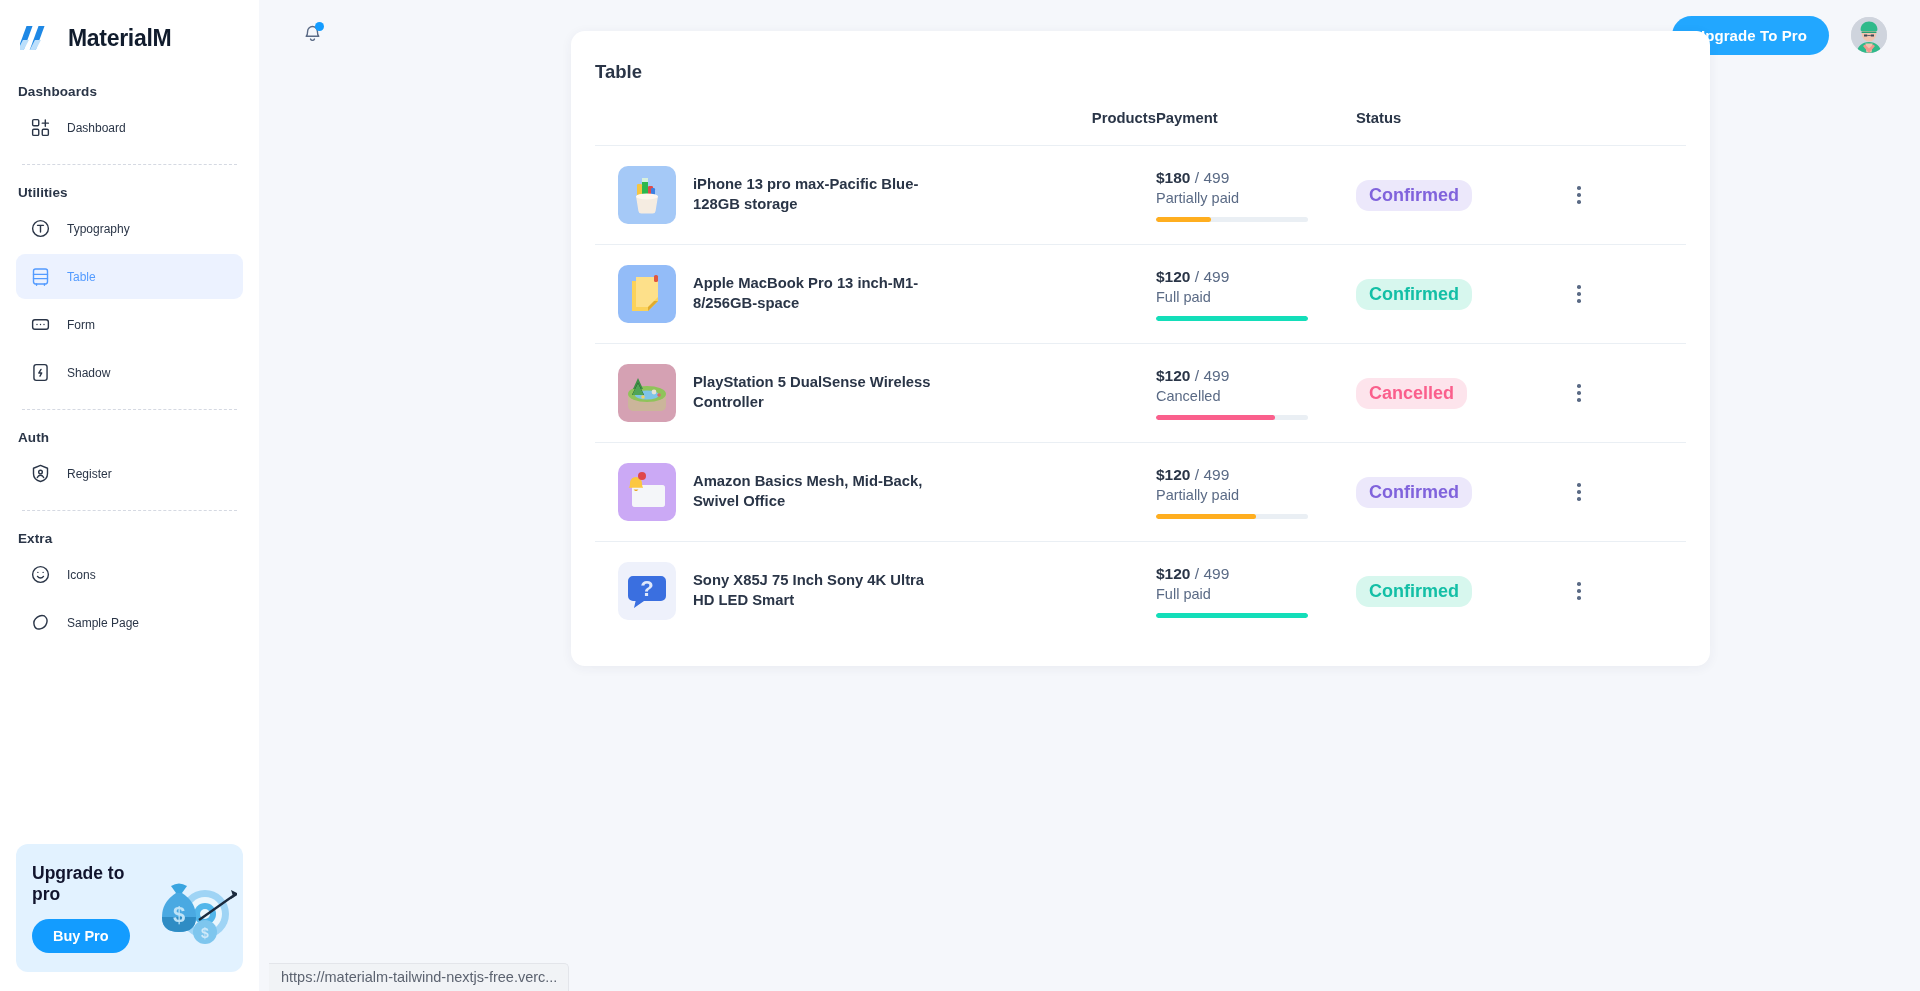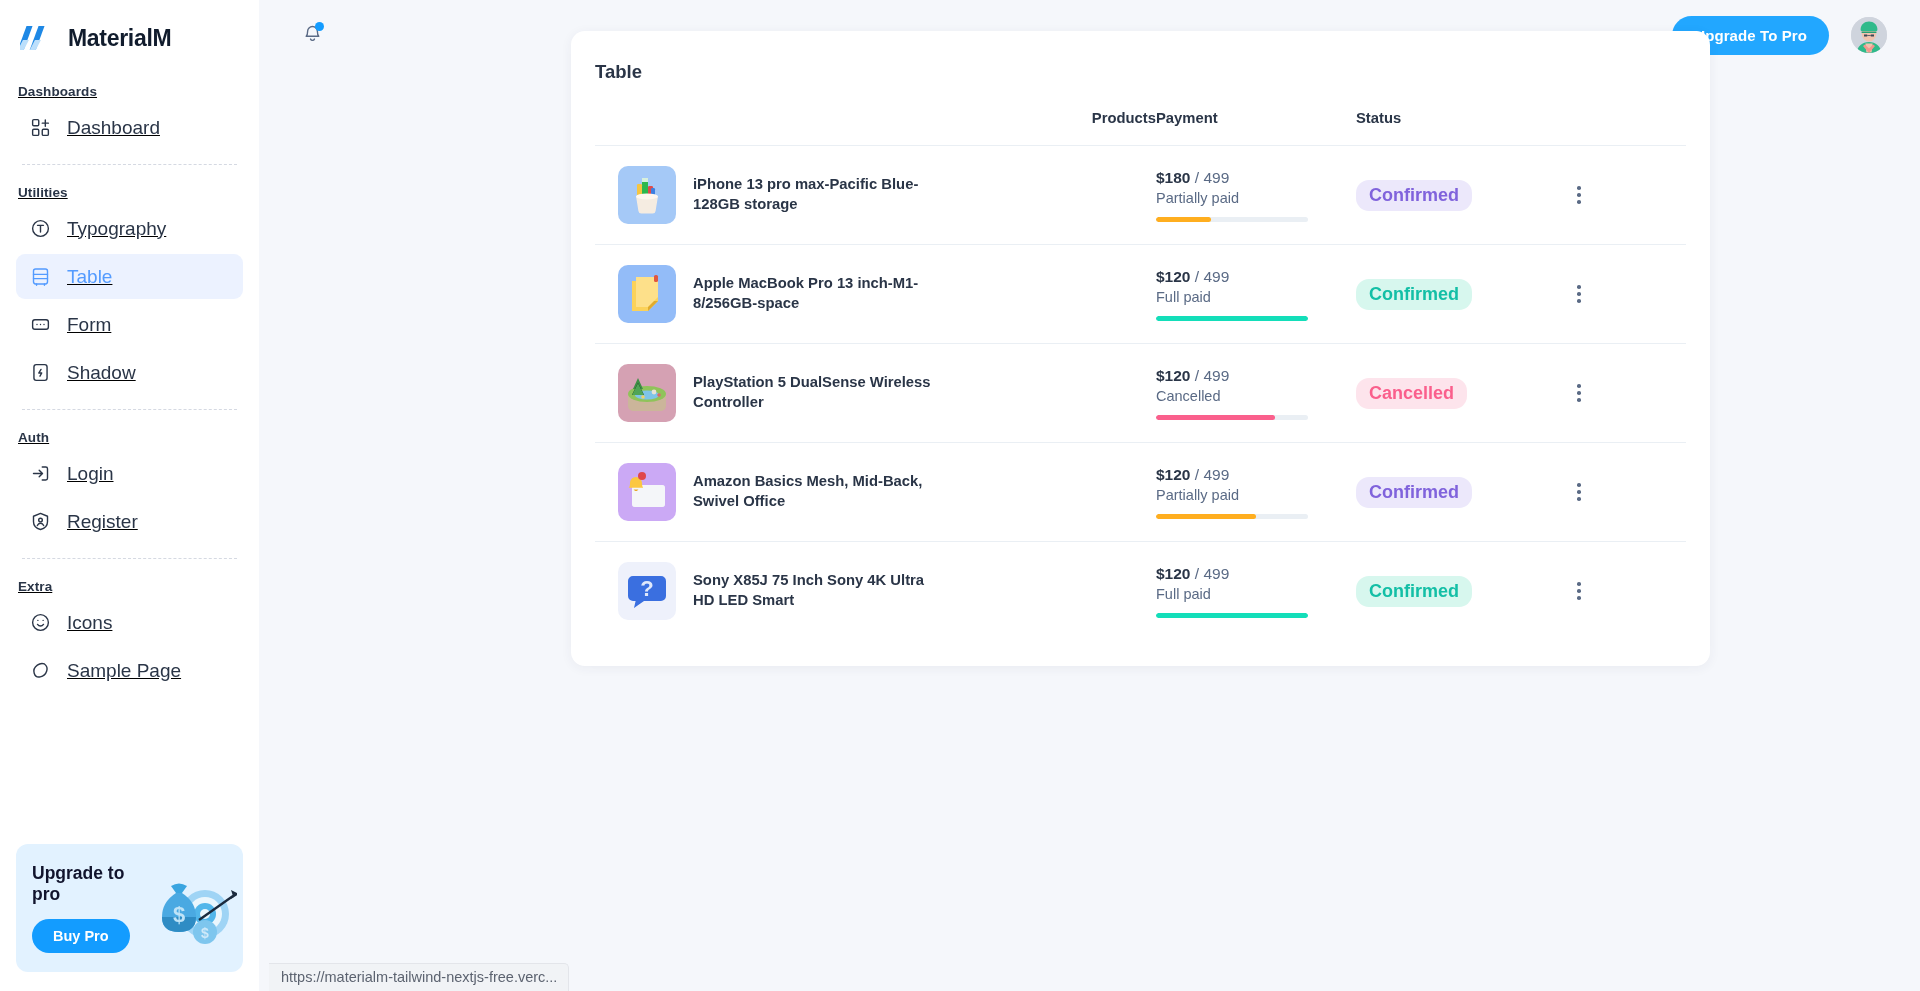--- a/index.html
+++ b/index.html
@@ -22,30 +22,30 @@
   .brand {
     display: flex; align-items: center; gap: 10px;
     padding: 22px 0 22px 20px;
     height: 76px;
   }
   .brand-logo { width: 38px; height: 30px; position: relative; }
   .brand-name {
     font-size: 23px; font-weight: bold; color: #111c2d;
     letter-spacing: -0.3px;
   }
-  .nav { padding: 0 16px; text-decoration: underline; }
+  .nav { padding: 0 16px; }
   .nav-caption {
     font-size: 13.5px; font-weight: bold; color: #2a3547;
     padding: 8px 8px 6px 2px; letter-spacing: 0.1px;
   }
   .nav-item {
     display: flex; align-items: center; gap: 16px;
     height: 45px; padding: 0 14px; margin-bottom: 3px;
     border-radius: 9px; cursor: pointer;
-    color: #2a3547; font-size: 19px;
+    color: #2a3547; font-size: 12px;
   }
   .nav-item .ic { width: 21px; height: 21px; display: flex; align-items: center; justify-content: center; flex: none; }
   .nav-item .ic svg { width: 21px; height: 21px; stroke: #2a3547; fill: none; stroke-width: 1.6; stroke-linecap: round; stroke-linejoin: round; }
   .nav-item.active { background: #ecf2ff; color: #539bff; }
   .nav-item.active .ic svg { stroke: #539bff; }
   .nav-sep {
     border-top: 1px dashed #d5d9e2;
     margin: 14px 6px 12px 6px; height: 0;
   }
   .upgrade-card {
@@ -227,29 +227,20 @@
               <rect x="4.5" y="3" width="15" height="18" rx="2.6"></rect>
               <path d="M12.6 8.5 10 12.6h3.4L11.4 16.2"></path>
             </svg>
         </span>
         <span>Shadow</span>
       </div>
 
       <div class="nav-sep"></div>
 
       <div class="nav-caption">Auth</div>
-      <div class="nav-item">
-        <span class="ic">
-          <svg viewBox="0 0 24 24">
-              <path d="M14 4.5h4a2 2 0 0 1 2 2v11a2 2 0 0 1-2 2h-4"></path>
-              <path d="M4 12h10M10.5 8.2 14.3 12l-3.8 3.8"></path>
-            </svg>
-        </span>
-        <span>Login</span>
-      </div>
       <div class="nav-item">
         <span class="ic">
           <svg viewBox="0 0 24 24">
               <path d="M12 2.8 20 6v6.4c0 4.6-3.3 7.6-8 8.8-4.7-1.2-8-4.2-8-8.8V6z"></path>
               <circle cx="12" cy="10.3" r="2.1"></circle>
               <path d="M8.4 16.6c.7-1.8 2-2.6 3.6-2.6s2.9.8 3.6 2.6"></path>
             </svg>
         </span>
         <span>Register</span>
       </div>

